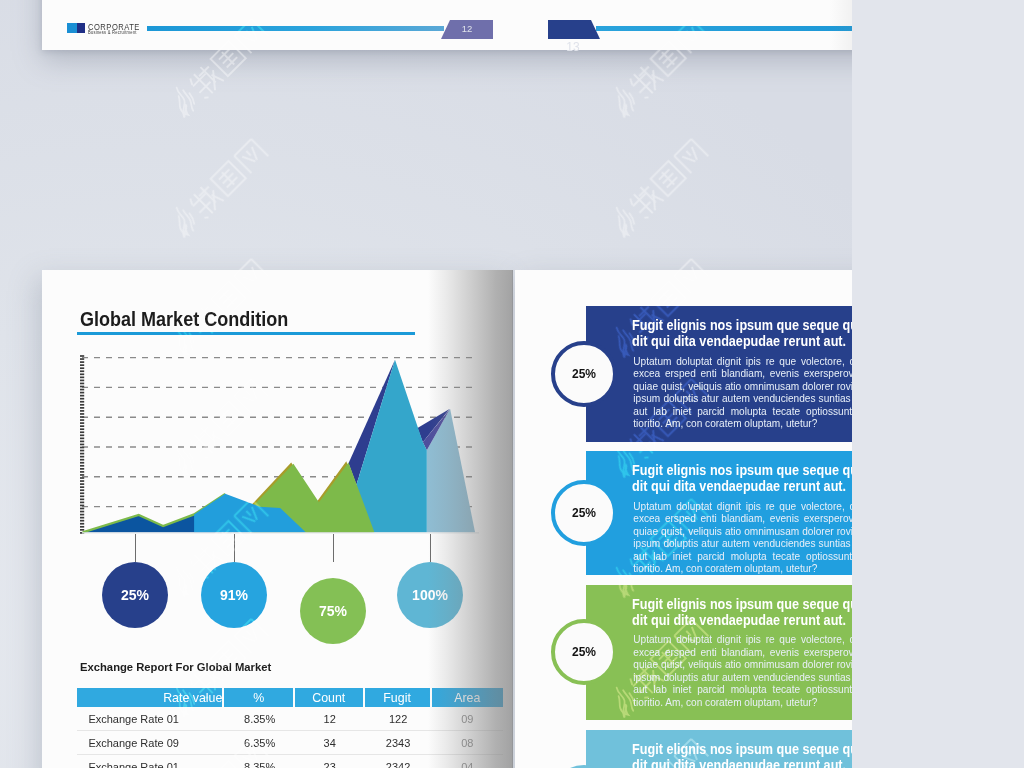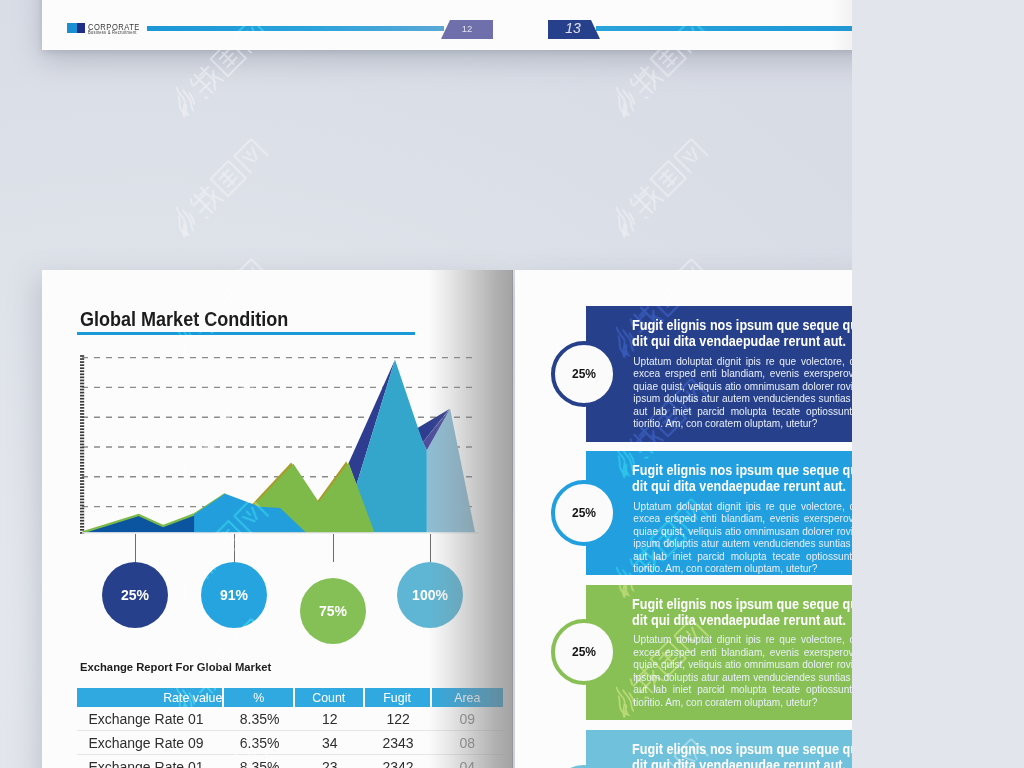--- a/index.html
+++ b/index.html
@@ -54,21 +54,21 @@
   .stem{position:absolute;width:1px;background:#6d6d6d;}
 
   
   #tbl{position:absolute;left:77.4px;top:688px;width:407px;}
   #tbl table{border-collapse:separate;border-spacing:0;width:407px;table-layout:fixed;}
   #tbl th{background:#30a9e0;color:#fff;font-size:12.4px;font-weight:normal;
           height:19px;padding:0;text-align:center;
           border-right:2px solid #fcfcfc;}
   #tbl th.first{text-align:left;padding-left:11px;}
   #tbl th.last{border-right:0;}
-  #tbl td{font-size:14px;color:#2e2e2e;height:23px;padding:0;text-align:center;
+  #tbl td{font-size:11px;color:#2e2e2e;height:23px;padding:0;text-align:center;
           border-bottom:1px solid #e6e6e6;background:transparent;}
   #tbl td.first{text-align:left;padding-left:11px;}
   #tbl td.last{color:#8e8e8e;}
 
   
   .panel{position:absolute;}
   .panel-h{position:absolute;font-size:15.5px;font-weight:bold;color:#fff;
            line-height:15.7px;transform:scaleX(.815);transform-origin:0 0;
            width:371px;}
   .panel-b{position:absolute;font-size:10.1px;color:#e8eff8;line-height:12.5px;
@@ -99,21 +99,21 @@
     <svg class="abs" style="left:441px;top:19.5px;" width="52" height="19" viewBox="0 0 52 19">
       <polygon points="9,0 52,0 52,19 0,19" fill="#6f6fab"></polygon>
     </svg>
     <div class="pagenum" style="left:441px;top:22.5px;width:52px;font-size:9.5px;">12</div>
   </div>
 
   <div class="abs" id="hdr-right">
     <svg class="abs" style="left:548px;top:19.5px;" width="52" height="19" viewBox="0 0 52 19">
       <polygon points="0,0 43,0 52,19 0,19" fill="#27408B"></polygon>
     </svg>
-    <div class="pagenum" style="left:548px;top:20px;width:50px;font-size:14px;font-style:italic;">13</div>
+    <div class="pagenum" style="left:548px;top:40px;width:50px;font-size:12px;">13</div>
     <div class="hdr-line" style="left:596px;top:25.6px;width:286px;
          background:linear-gradient(90deg,#2aa3dc 0%,#1c97d6 100%);"></div>
     <div class="logo-sq1" style="left:885px;top:22.6px;"></div>
     <div class="logo-sq2" style="left:893.5px;top:22.6px;width:9px;"></div>
     <div class="logo-name" style="left:904.8px;top:20.6px;font-size:9.4px;letter-spacing:.6px;transform:scaleX(.81);">CORPORATE</div>
     <div class="logo-tag" style="left:905.2px;top:29.6px;font-size:4.6px;letter-spacing:.28px;transform:scaleX(.88);">Business &amp; Recruitment</div>
   </div>
 
   <div class="abs" id="fold-top"></div>
 

